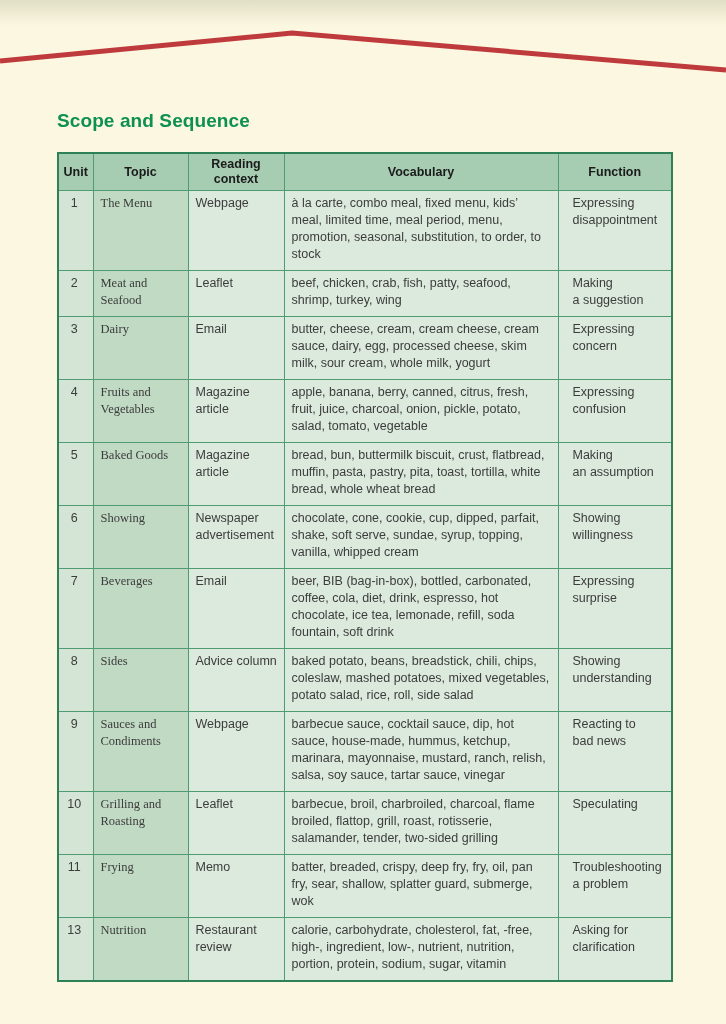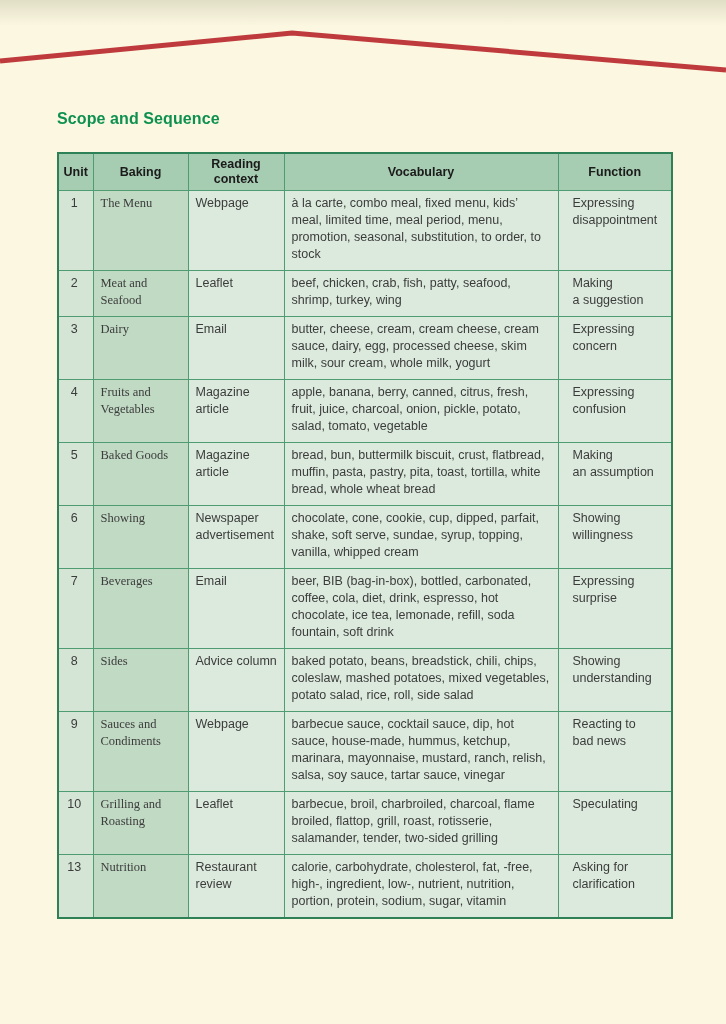--- a/index.html
+++ b/index.html
@@ -21,21 +21,21 @@
     font-family:"Liberation Sans", sans-serif;
   }
   .top-shade{
     position:absolute;left:0;top:0;width:726px;height:26px;
     background:linear-gradient(to bottom, rgba(167,166,140,0.30), rgba(251,247,224,0));
   }
   .chevron-svg{position:absolute;left:0;top:0;width:726px;height:110px;display:block;}
   .chevron-svg polyline{fill:none;stroke:var(--chevron-red);stroke-width:5;}
   .page-title{
     position:absolute;left:57px;top:110px;margin:0;
-    font-size:16px;font-weight:bold;color:var(--title-green);
+    font-size:19px;font-weight:bold;color:var(--title-green);
     letter-spacing:0.1px;
   }
   table.scope{
     position:absolute;left:57px;top:152px;width:614px;
     border-collapse:collapse;table-layout:fixed;
     border:2px solid var(--border-dark-green);
   }
   .scope th,.scope td{border:1px solid var(--border-green);}
   .scope th{
     background:var(--header-bg);
@@ -67,21 +67,21 @@
   <colgroup>
     <col style="width:35px">
     <col style="width:95px">
     <col style="width:96px">
     <col style="width:274px">
     <col style="width:114px">
   </colgroup>
   <thead>
     <tr>
       <th>Unit</th>
-      <th>Baking</th>
+      <th>Topic</th>
       <th>Reading context</th>
       <th>Vocabulary</th>
       <th>Function</th>
     </tr>
   </thead>
   <tbody>
   <tr>
     <td class="unit">1</td>
     <td class="topic">The Menu</td>
     <td class="context">Webpage</td>
@@ -163,20 +163,28 @@
   </tr>
 
   <tr>
     <td class="unit">10</td>
     <td class="topic">Grilling and Roasting</td>
     <td class="context">Leaflet</td>
     <td class="vocab">barbecue, broil, charbroiled, charcoal, flame broiled, flattop, grill, roast, rotisserie, salamander, tender, two-sided grilling</td>
     <td class="function">Speculating</td>
   </tr>
 
+  <tr>
+    <td class="unit">11</td>
+    <td class="topic">Frying</td>
+    <td class="context">Memo</td>
+    <td class="vocab">batter, breaded, crispy, deep fry, fry, oil, pan fry, sear, shallow, splatter guard, submerge, wok</td>
+    <td class="function">Troubleshooting
+a problem</td>
+  </tr>
 
 
   <tr>
     <td class="unit">13</td>
     <td class="topic">Nutrition</td>
     <td class="context">Restaurant review</td>
     <td class="vocab">calorie, carbohydrate, cholesterol, fat, -free, high-, ingredient, low-, nutrient, nutrition, portion, protein, sodium, sugar, vitamin</td>
     <td class="function">Asking for
 clarification</td>
   </tr>

